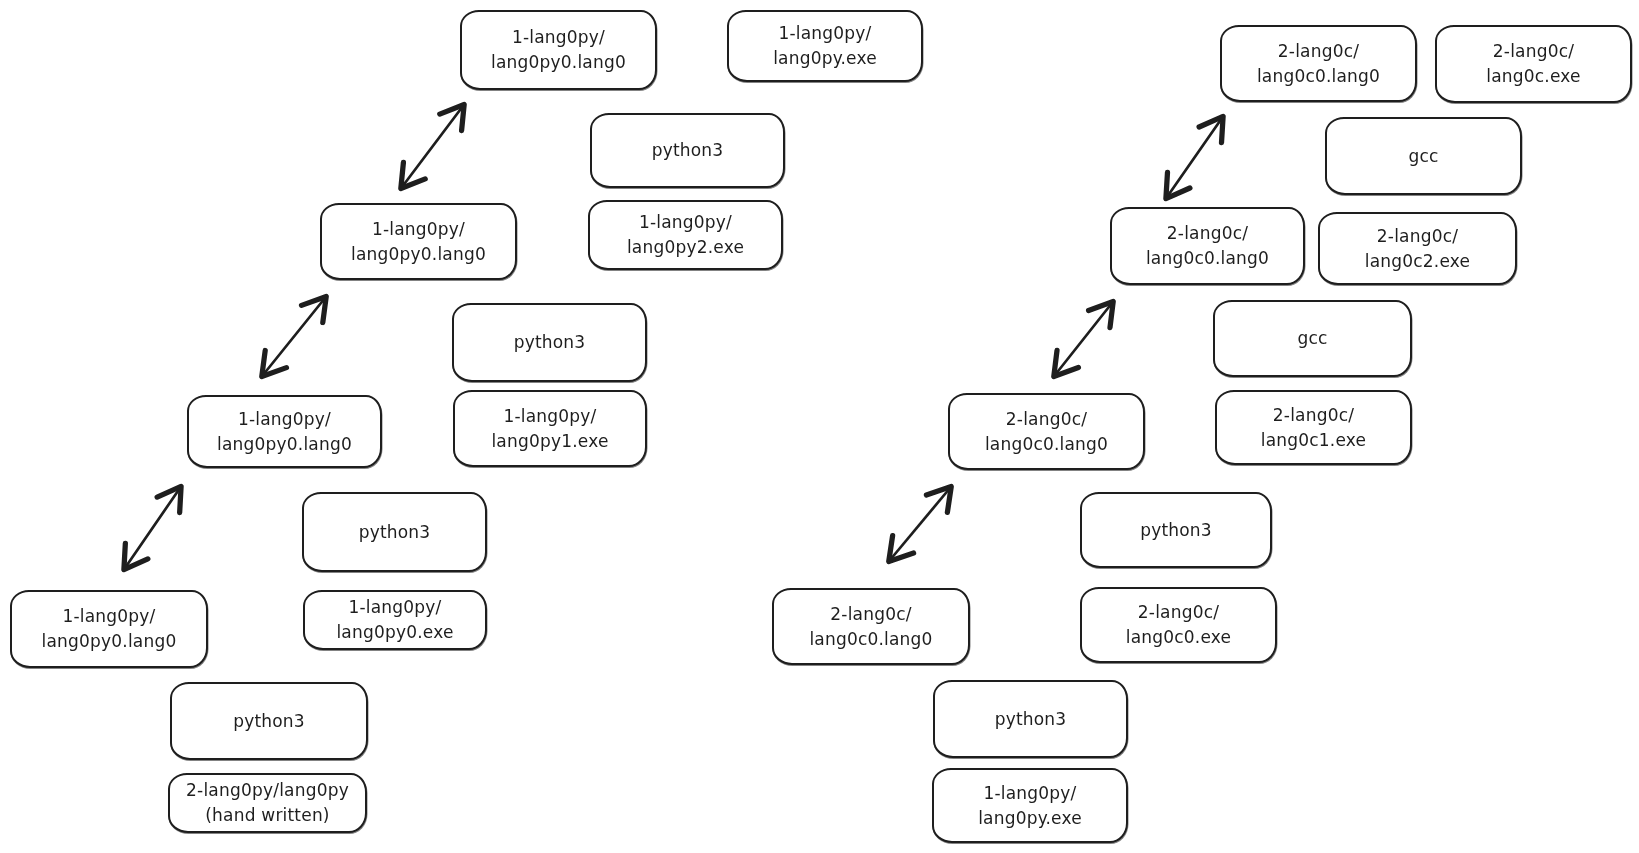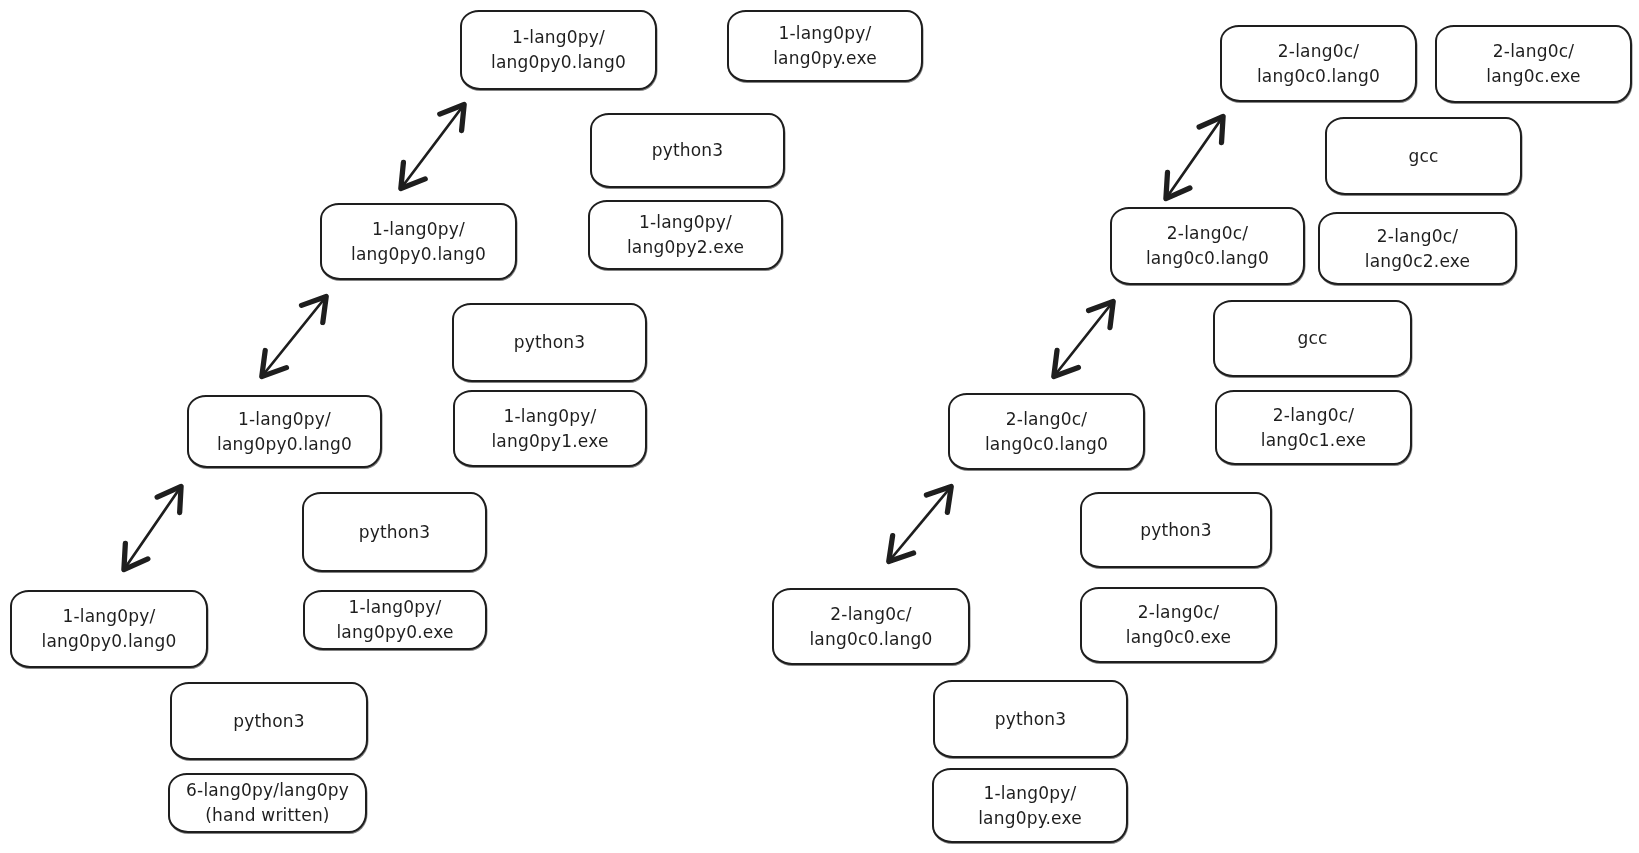--- a/index.html
+++ b/index.html
@@ -80,21 +80,21 @@
 lang0py0.lang0</span>
     </div>
     <div class="node" style="left: 460px; top: 10px; width: 197px; height: 80px; border-color: rgb(30, 30, 30);">
       <span class="label">1-lang0py/
 lang0py0.lang0</span>
     </div>
     <div class="node" style="left: 170px; top: 682px; width: 198px; height: 78px; border-color: rgb(30, 30, 30);">
       <span class="label">python3</span>
     </div>
     <div class="node" style="left: 168px; top: 773px; width: 199px; height: 60px; border-color: rgb(30, 30, 30);">
-      <span class="label">6-lang0py/lang0py
+      <span class="label">2-lang0py/lang0py
 (hand written)</span>
     </div>
     <div class="node" style="left: 302px; top: 492px; width: 185px; height: 80px; border-color: rgb(30, 30, 30);">
       <span class="label">python3</span>
     </div>
     <div class="node" style="left: 303px; top: 590px; width: 184px; height: 60px; border-color: rgb(30, 30, 30);">
       <span class="label">1-lang0py/
 lang0py0.exe</span>
     </div>
     <div class="node" style="left: 452px; top: 303px; width: 195px; height: 79px; border-color: rgb(30, 30, 30);">

